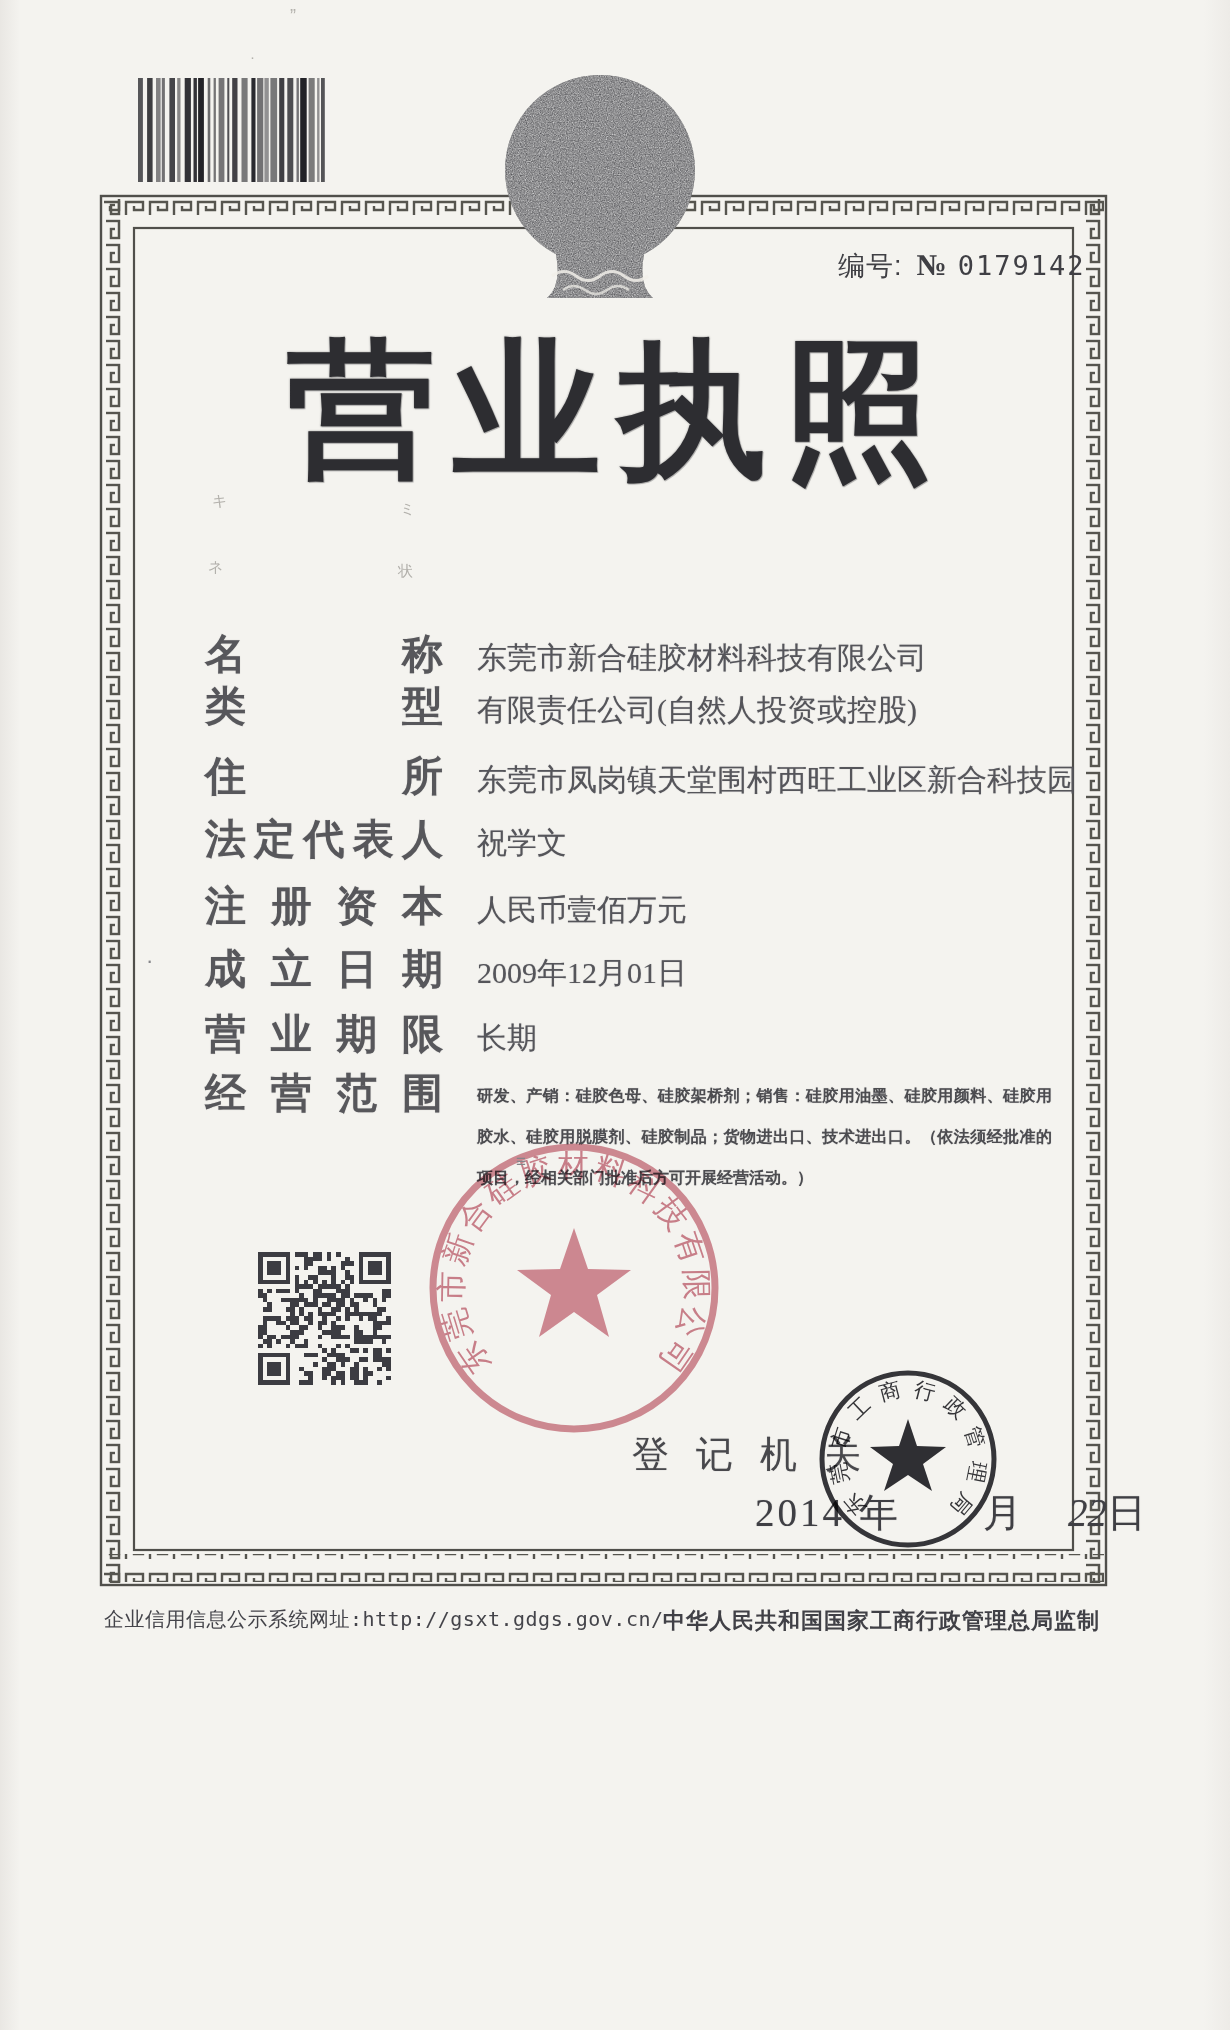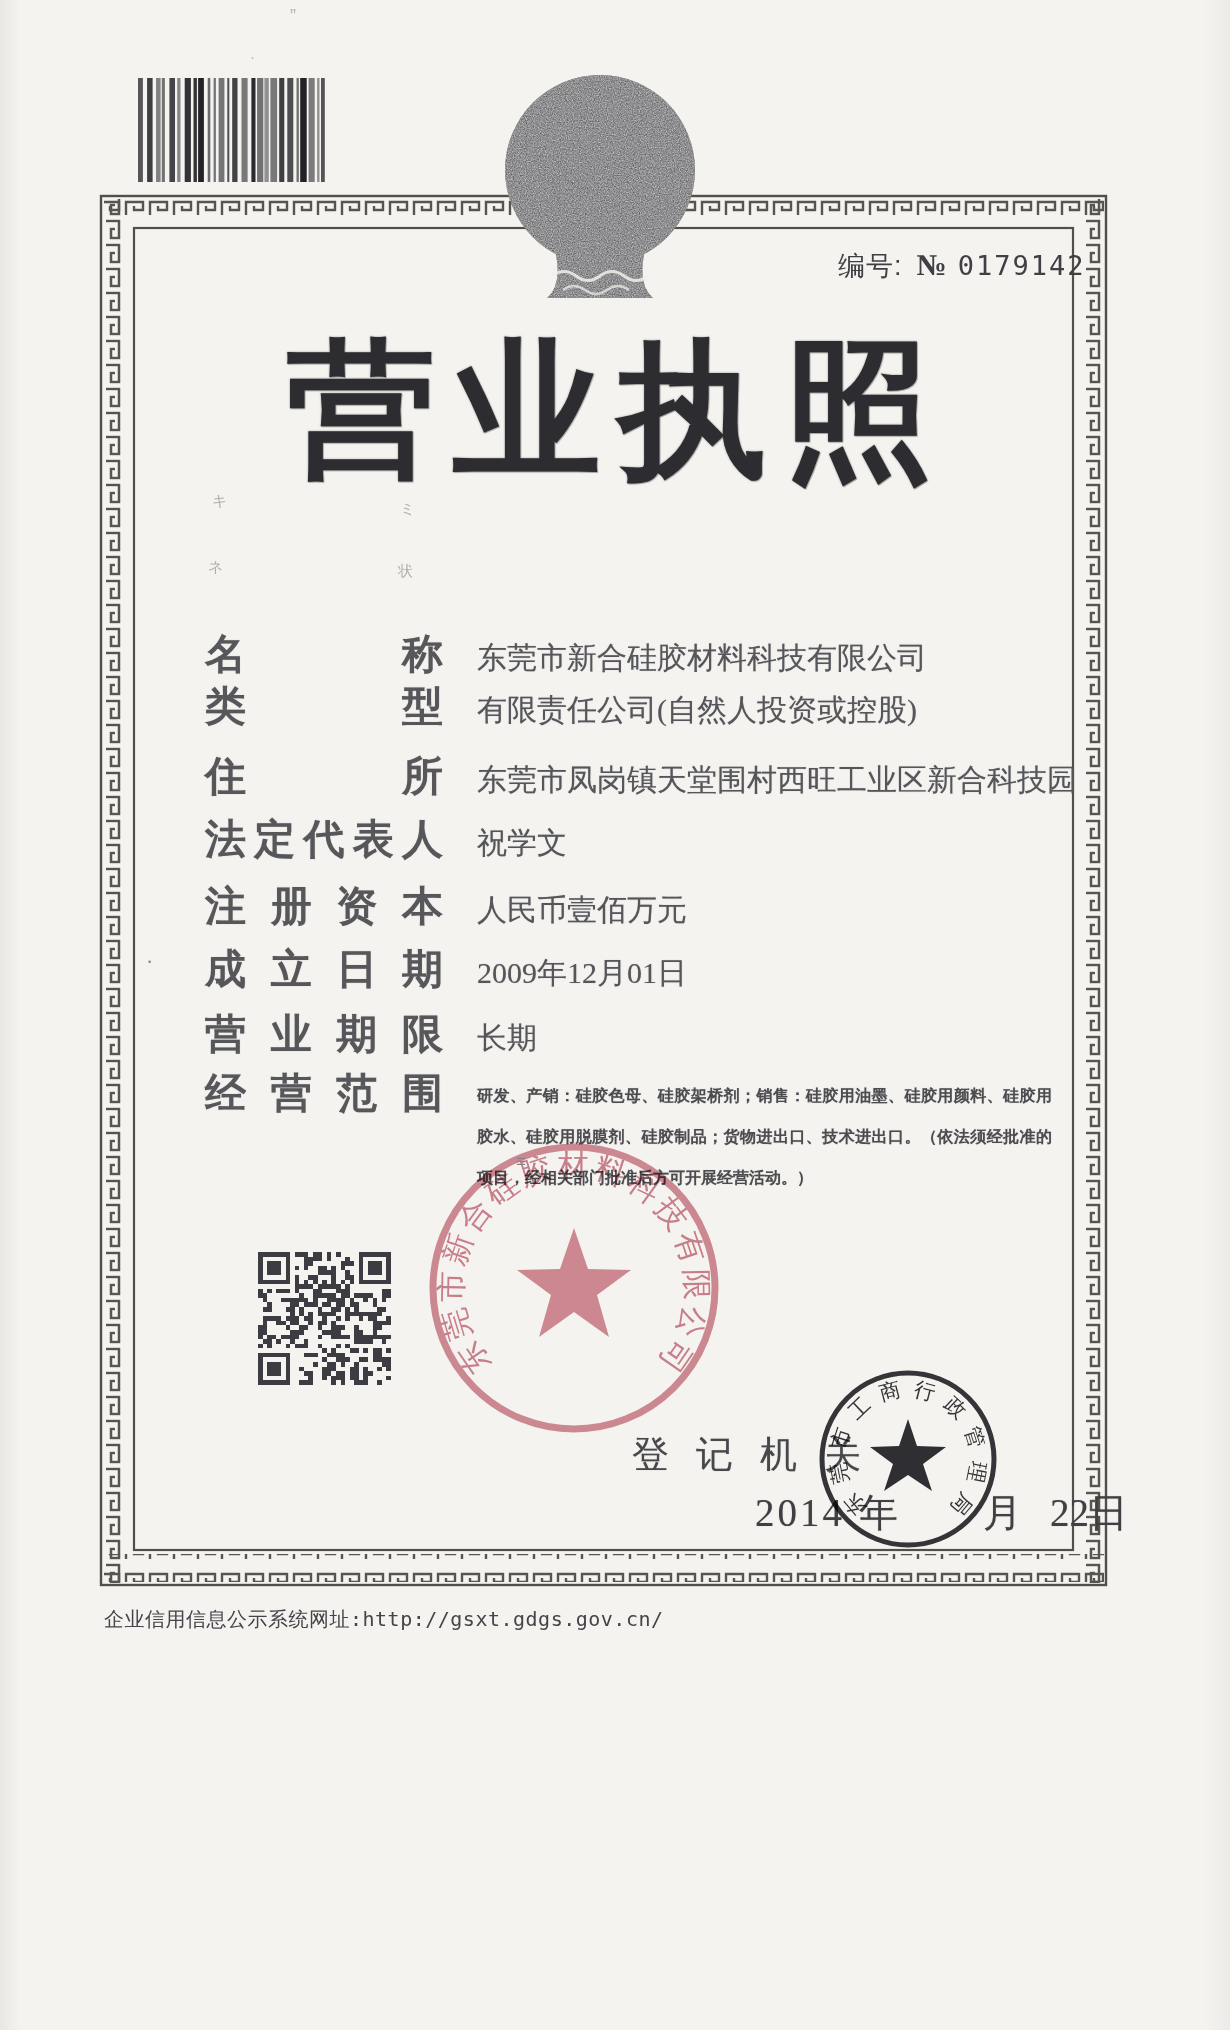--- a/index.html
+++ b/index.html
@@ -37,21 +37,21 @@
   .frow.scope .fvalue{width:575px;white-space:normal;font-size:16px;font-weight:600;
     line-height:41px;top:9px;color:#4c4c50;text-align:justify;}
   
   #issuer-label{top:1430px;left:632px;font-family:"Liberation Serif",serif;font-size:37px;
     letter-spacing:27px;color:#48484c;white-space:nowrap;text-shadow:0 0 1px rgba(70,70,76,.4);}
   #date-line{top:1486px;left:755px;font-family:"Liberation Serif",serif;font-size:39px;
     color:#3f3f44;white-space:nowrap;display:flex;align-items:baseline;text-shadow:0 0 1px rgba(63,63,68,.4);}
   #date-line .y{letter-spacing:3px;}
   #date-line .yu{margin-left:14px;}
   #date-line .mu{margin-left:85px;}
-  #date-line .d{margin-left:28px;letter-spacing:0px;}
+  #date-line .d{margin-left:46px;letter-spacing:0px;font-style:italic;}
   
   #footer-left{top:1606px;left:104px;font-family:"DejaVu Sans Mono",monospace;font-size:20px;
     color:#44444a;letter-spacing:.5px;}
   #footer-right{top:1606px;right:130px;font-family:"Liberation Serif",serif;font-size:22px;
     font-weight:600;color:#404046;letter-spacing:1px;}
   
   .stamp{mix-blend-mode:multiply;}
   
   .artifact{position:absolute;color:#b3b1ac;filter:blur(.6px);font-size:15px;}
   .artifact.dark{color:#85858a;}
@@ -632,20 +632,21 @@
   <svg class="abs stamp" style="left:816px;top:1367px;opacity:.92;" width="184" height="184" viewBox="0 0 184 184">
     <circle cx="92" cy="92" r="86" fill="none" stroke="#26262b" stroke-width="5"></circle>
     <polygon fill="#1f1f24" points="92,52 101,79 130,80 107,97 116,124 92,108 68,124 77,97 54,80 83,79"></polygon>
     <path id="blkArc" d="M48 137 A63 63 0 1 1 136 137" fill="none"></path>
     <text font-family="Liberation Serif,serif" font-size="21" fill="#26262b" letter-spacing="1">
       <textPath href="#blkArc" startOffset="50%" text-anchor="middle" textLength="308">东莞市工商行政管理局</textPath>
     </text>
   </svg>
 
   <div id="footer-left" class="abs">企业信用信息公示系统网址:http://gsxt.gdgs.gov.cn/</div>
+  <div id="footer-right" class="abs">中华人民共和国国家工商行政管理总局监制</div>
 
   <div class="artifact" style="left:290px;top:6px;font-size:18px;">”</div>
   <div class="artifact" style="left:250px;top:48px;">·</div>
   <div class="artifact" style="left:212px;top:492px;">キ</div>
   <div class="artifact" style="left:400px;top:500px;">ミ</div>
   <div class="artifact" style="left:208px;top:558px;">ネ</div>
   <div class="artifact" style="left:398px;top:562px;">状</div>
   <div class="artifact dark" style="left:146px;top:948px;font-size:22px;">·</div>
   <div class="artifact dark" style="left:516px;top:1152px;font-size:17px;filter:none;">≡</div>
 </div>

